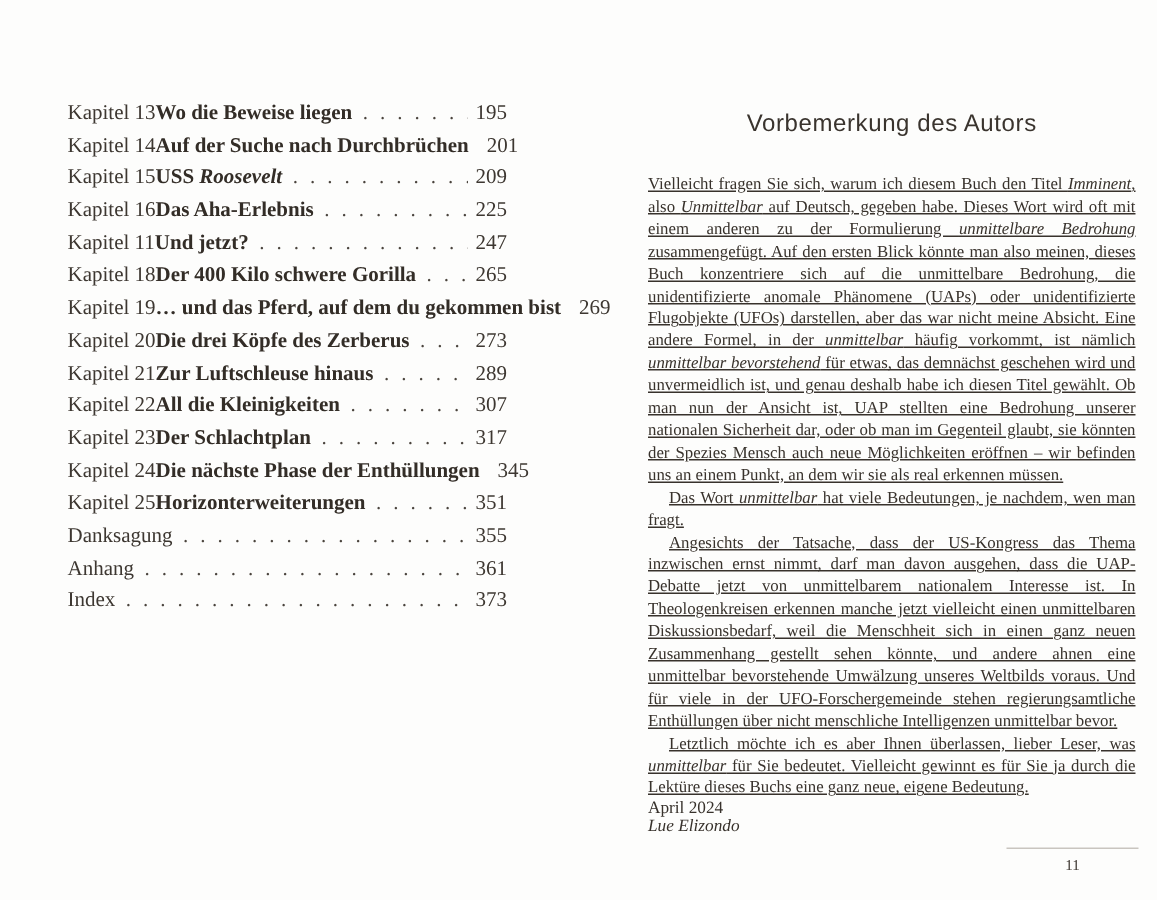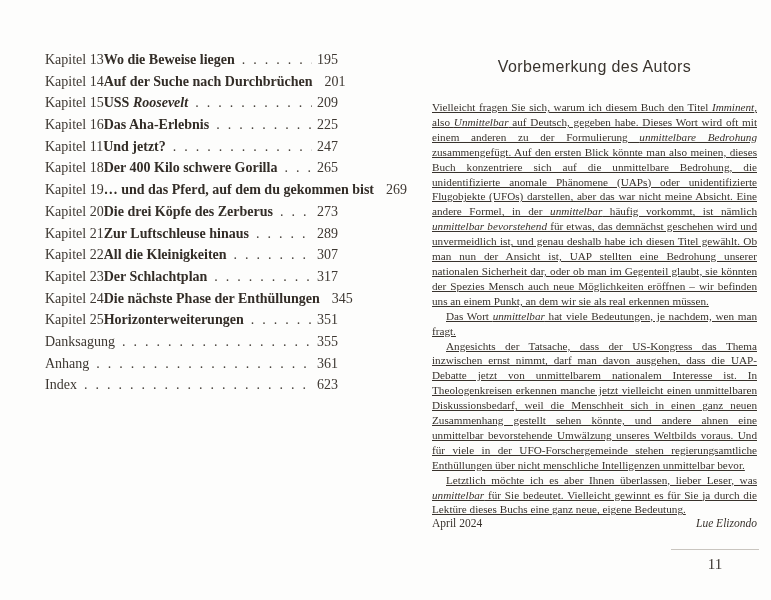--- a/index.html
+++ b/index.html
@@ -35,20 +35,21 @@
   }
   .toc-ch {
     flex: 0 0 57px;
     font-weight: 400;
     color: #3d3731;
   }
   .toc-title {
     flex: 0 0 auto;
     font-weight: 700;
     color: #332d27;
+    margin-top: 16px;
   }
   .toc-title.plain { font-weight: 400; color: #3d3731; }
   .leader {
     flex: 1 1 auto;
     overflow: hidden;
     white-space: nowrap;
     margin: 0 5px 0 7px;
     font-weight: 400;
     word-spacing: 4.5px;
     color: #4a443d;
@@ -58,21 +59,21 @@
     min-width: 20px;
     text-align: right;
     color: #3d3731;
   }
   .it { font-style: italic; text-align: center; }
 
   
   .page-right {
     position: absolute;
     left: 432px;
-    top: 0;
+    top: 16px;
     width: 325px;
     height: 524px;
   }
   .preface-heading {
     position: absolute;
     top: 58px;
     left: 0;
     width: 100%;
     margin: 0;
     text-align: center;
@@ -100,37 +101,38 @@
 
   .sig-row {
     position: absolute;
     top: 517px;
     left: 0;
     width: 100%;
     display: flex;
     justify-content: space-between;
     align-items: baseline;
     font-size: 11.5px;
+    flex-direction: column;
   }
   .sig-name { font-style: italic; }
 
   .folio {
     position: absolute;
     top: 549px;
     right: -2px;
     width: 88px;
     text-align: center;
   }
   .folio-rule {
     border: none;
     border-top: 1px solid #c9c5bf;
     margin: 0 0 6px 0;
   }
   .folio-num {
-    font-size: 15px;
+    font-size: 10px;
     color: #3d3731;
   }
 </style>
 </head>
 <body>
 
 <div class="book">
 
   <div class="page-left">
     <div class="toc">
@@ -218,21 +220,21 @@
           <span class="toc-page-num">355</span>
         </div>
         <div class="toc-row">
           <span class="toc-title plain"><span>Anhang</span></span>
           <span class="leader">. . . . . . . . . . . . . . . . . . . . . . . . . . . . . . . . . . . . . . . . . . . . . . . . . . . . . . . . . . . . </span>
           <span class="toc-page-num">361</span>
         </div>
         <div class="toc-row">
           <span class="toc-title plain"><span>Index</span></span>
           <span class="leader">. . . . . . . . . . . . . . . . . . . . . . . . . . . . . . . . . . . . . . . . . . . . . . . . . . . . . . . . . . . . </span>
-          <span class="toc-page-num">623</span>
+          <span class="toc-page-num">373</span>
         </div>
       </div>
   </div>
 
   <div class="page-right">
     <h1 class="preface-heading">Vorbemerkung des Autors</h1>
     <div class="preface-body">
         <p><span>Vielleicht fragen Sie sich, warum ich diesem Buch den Titel </span><span class="it">Imminent</span><span>, also </span><span class="it">Unmittelbar</span><span> auf Deutsch, gegeben habe. Dieses Wort wird oft mit einem anderen zu der Formulierung </span><span class="it">unmittelbare Bedrohung</span><span> zusammengefügt. Auf den ersten Blick könnte man also meinen, dieses Buch konzentriere sich auf die unmittelbare Bedrohung, die unidentifizierte anomale Phänomene (UAPs) oder unidentifizierte Flugobjekte (UFOs) darstellen, aber das war nicht meine Absicht. Eine andere Formel, in der </span><span class="it">unmittelbar</span><span> häufig vorkommt, ist nämlich </span><span class="it">unmittelbar bevorstehend</span><span> für etwas, das demnächst geschehen wird und unvermeidlich ist, und genau deshalb habe ich diesen Titel gewählt. Ob man nun der Ansicht ist, UAP stellten eine Bedrohung unserer nationalen Sicherheit dar, oder ob man im Gegenteil glaubt, sie könnten der Spezies Mensch auch neue Möglichkeiten eröffnen – wir befinden uns an einem Punkt, an dem wir sie als real erkennen müssen.</span></p>
         <p class="indent"><span>Das Wort </span><span class="it">unmittelbar</span><span> hat viele Bedeutungen, je nachdem, wen man fragt.</span></p>
         <p class="indent"><span>Angesichts der Tatsache, dass der US-Kongress das Thema inzwischen ernst nimmt, darf man davon ausgehen, dass die UAP-Debatte jetzt von unmittelbarem nationalem Interesse ist. In Theologenkreisen erkennen manche jetzt vielleicht einen unmittelbaren Diskussionsbedarf, weil die Menschheit sich in einen ganz neuen Zusammenhang gestellt sehen könnte, und andere ahnen eine unmittelbar bevorstehende Umwälzung unseres Weltbilds voraus. Und für viele in der UFO-Forschergemeinde stehen regierungsamtliche Enthüllungen über nicht menschliche Intelligenzen unmittelbar bevor.</span></p>

